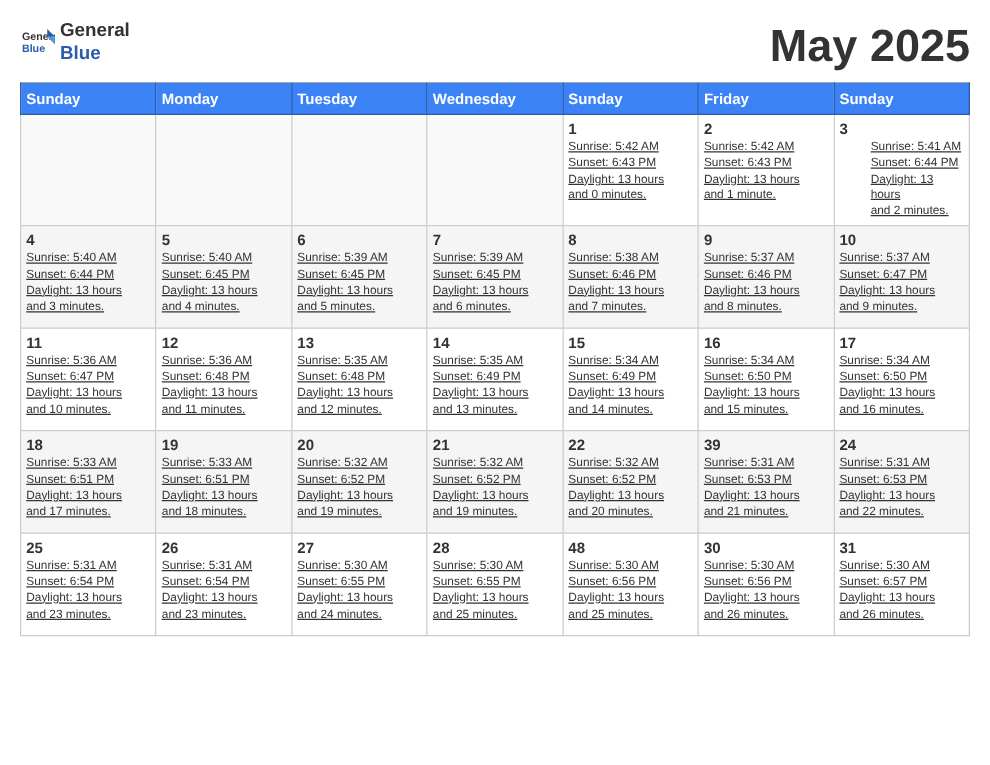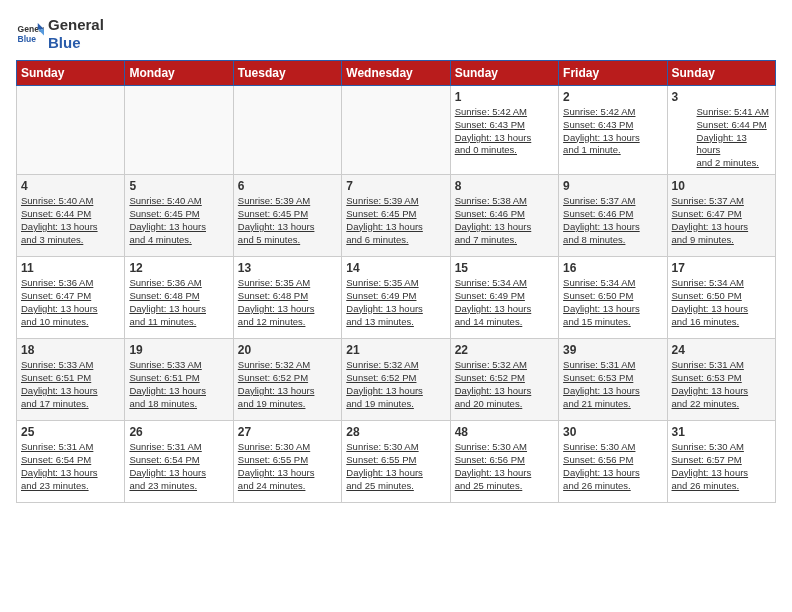--- a/index.html
+++ b/index.html
@@ -36,21 +36,21 @@
     .location-title {
       font-size: 16px;
       color: #333;
     }
     .calendar-table {
       width: 100%;
       border-collapse: collapse;
       table-layout: fixed;
     }
     .calendar-table th {
-      background-color: #b91c1c;
+      background-color: #3b82f6;
       color: #fff;
       font-size: 12px;
       font-weight: bold;
       padding: 5px 4px;
       text-align: left;
       border: 1px solid #2a5caa;
     }
     .calendar-table td {
       vertical-align: top;
       border: 1px solid #ccc;
@@ -90,20 +90,21 @@
       <text x="2" y="28" font-size="11" font-weight="bold" fill="#2a5caa" font-family="Arial">Blue</text>
       <polygon points="28,4 36,12 28,12" fill="#2a5caa"></polygon>
       <polygon points="28,12 36,12 36,20" fill="#5599dd"></polygon>
     </svg>
     <div>
       <span style="font-weight:bold;font-size:15px;color:#333;">General</span><br>
       <span style="font-weight:bold;font-size:15px;color:#2a5caa;">Blue</span>
     </div>
   </div>
   <div class="title-area">
+    <div class="month-title">May 2025</div>
   </div>
 </div>
 
 <table class="calendar-table">
   <thead>
     <tr>
     <th>Sunday</th>
         <th>Monday</th>
         <th>Tuesday</th>
         <th>Wednesday</th>

